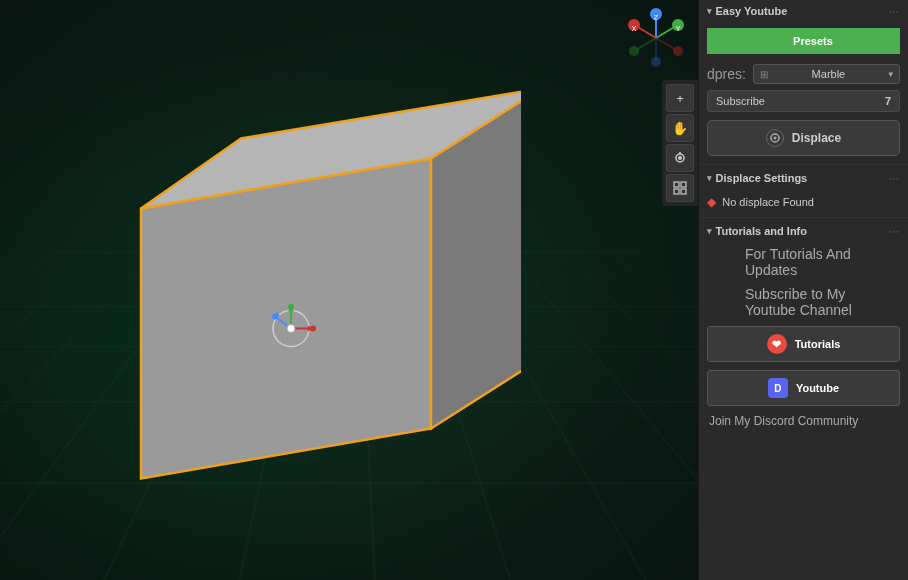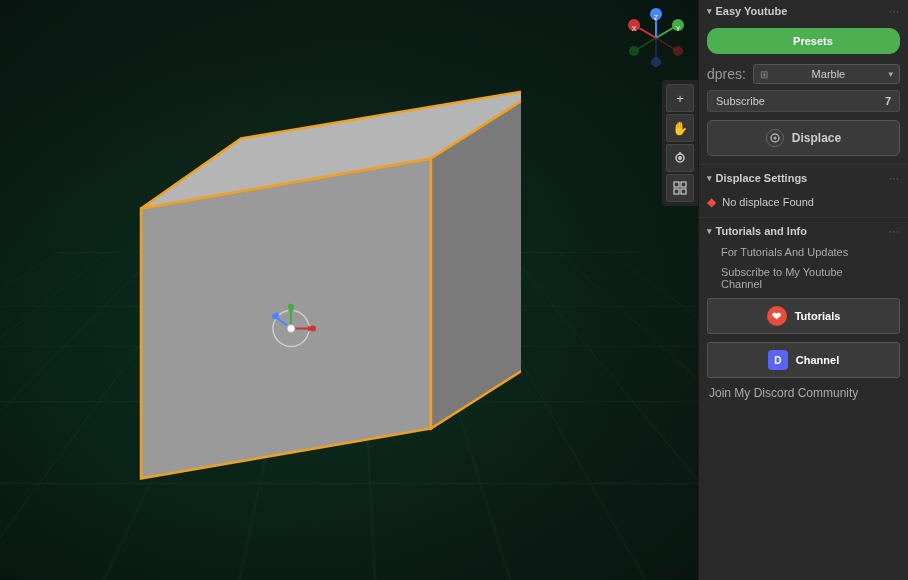--- a/index.html
+++ b/index.html
@@ -133,21 +133,21 @@
     .tab-row {
       display: flex;
       align-items: center;
       gap: 4px;
       padding: 6px 8px;
     }
 
     .tab-btn {
       flex: 1;
       padding: 5px 8px;
-      border-radius: 11px;
+      border-radius: 0;
       border: none;
       cursor: pointer;
       font-size: 11px;
       font-weight: 600;
       display: flex;
       align-items: center;
       justify-content: center;
       gap: 5px;
     }
 
@@ -261,23 +261,24 @@
       font-size: 11px;
       color: #ccc;
     }
 
     .diamond-icon {
       color: #e74c3c;
       font-size: 12px;
     }
 
     .tutorials-text {
-      font-size: 11px;
+      font-size: 14px;
       color: #aaa;
       padding: 4px 22px;
+      margin-left: 24px;
     }
 
     
     .action-btn {
       margin: 4px 8px;
       padding: 7px 8px;
       border-radius: 3px;
       border: none;
       color: #fff;
       font-size: 11px;
@@ -496,18 +497,18 @@
   <p class="tutorials-text">For Tutorials And Updates</p>
   <p class="tutorials-text">Subscribe to My Youtube Channel</p>
 
   <div class="action-btn subscribe-btn">
     <div class="heart-icon">❤</div>
     <span>Tutorials</span>
   </div>
 
   <div class="action-btn discord-btn">
     <div class="discord-logo">D</div>
-    <span>Channel</span>
+    <span>Youtube</span>
   </div>
 
   <p class="join-text">Join My Discord Community</p>
 
 </div>
 
 </body></html>

